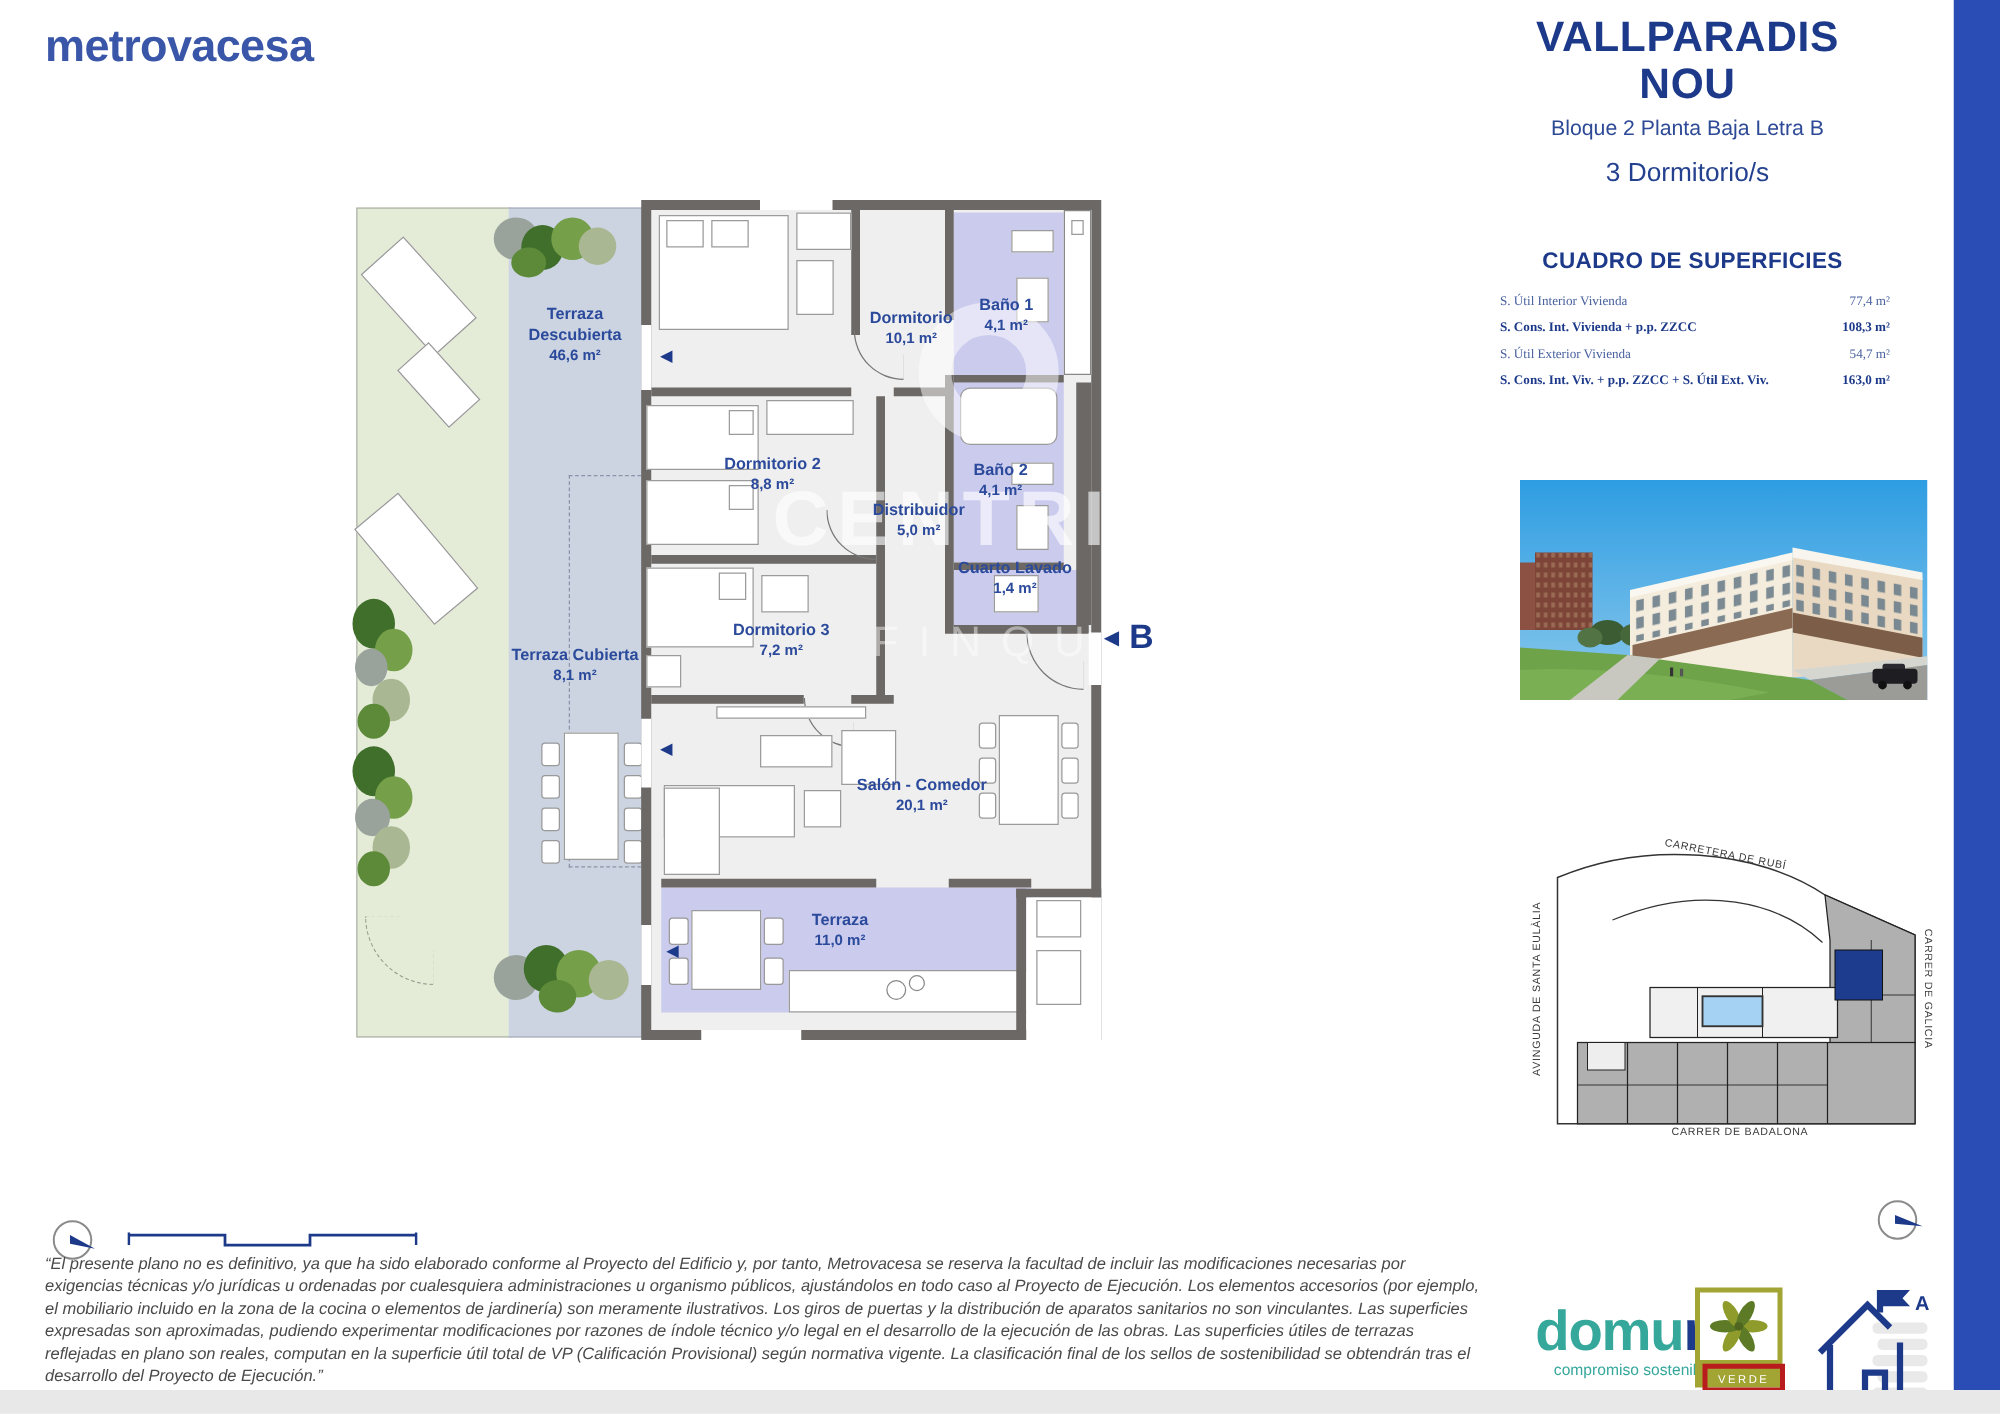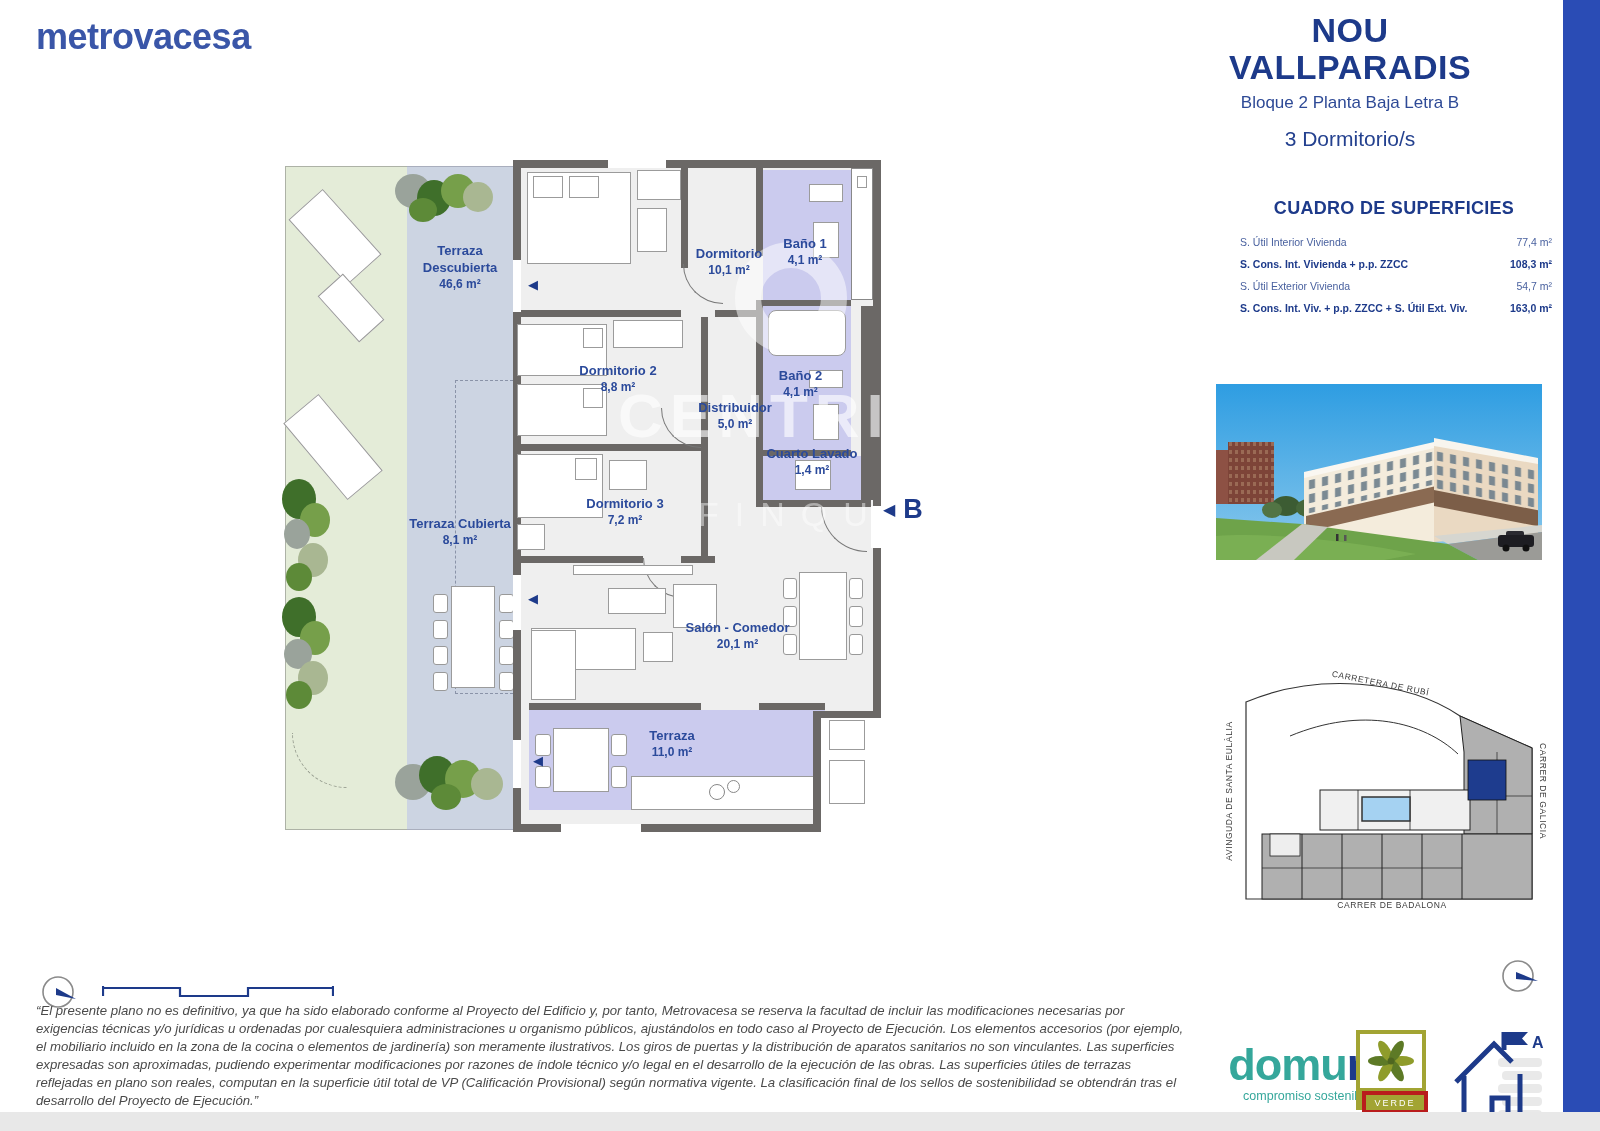--- a/index.html
+++ b/index.html
@@ -8,24 +8,24 @@
   .abs{position:absolute;}
 
   
   .logo{position:absolute;left:36px;top:16px;font-size:36px;font-weight:bold;color:#3a56a8;letter-spacing:-0.5px;}
   .title-block{position:absolute;left:1180px;top:12px;width:340px;text-align:center;color:#1d3a8a;}
   .title-line{font-size:34px;font-weight:bold;line-height:1.08;letter-spacing:0.5px;}
   .unit-line{font-size:17px;color:#2e4a96;margin-top:8px;}
   .bed-line{font-size:21px;color:#24418f;margin-top:14px;}
 
   
-  .surfaces{position:absolute;left:1234px;top:198px;width:320px;}
+  .surfaces{position:absolute;left:1194px;top:198px;width:320px;}
   .surfaces h2{margin:0 0 12px 0;text-align:center;font-size:18px;color:#1d3a8a;letter-spacing:0.3px;}
   .srow{display:flex;justify-content:space-between;align-items:flex-end;padding:5px 0 5px 6px;
-        font-size:10.5px;color:#49619f;}
+        font-size:10.5px;color:#49619f;font-family:Liberation Serif, serif;}
   .srow .val{padding-right:2px;}
   .srow.bold{font-weight:bold;color:#1d3a8a;}
 
   
   .blue-strip{position:absolute;left:1563px;top:0;width:37px;height:1131px;background:#2a4cb5;}
 
   
   .plan{position:absolute;left:283px;top:158px;width:598px;height:676px;}
   .garden{position:absolute;left:2px;top:8px;width:122px;height:662px;background:#e4ecd8;border:1px solid #adb2a6;}
   .terrace{position:absolute;left:124px;top:8px;width:106px;height:662px;background:#ccd4e2;border:1px solid #a9aebd;border-left:none;}
@@ -74,22 +74,22 @@
 </head>
 <body>
 
 <div class="page">
 
   <div class="blue-strip"></div>
 
   <div class="logo">metrovacesa</div>
 
   <div class="title-block">
+    <div class="title-line">VALLPARADIS</div>
     <div class="title-line">NOU</div>
-    <div class="title-line">VALLPARADIS</div>
     <div class="unit-line">Bloque 2 Planta Baja Letra B</div>
     <div class="bed-line">3 Dormitorio/s</div>
   </div>
 
   <div class="surfaces">
     <h2>CUADRO DE SUPERFICIES</h2>
     <div class="srow">
       <span>S. Útil Interior Vivienda</span>
       <span class="val">77,4 m²</span>
     </div>

